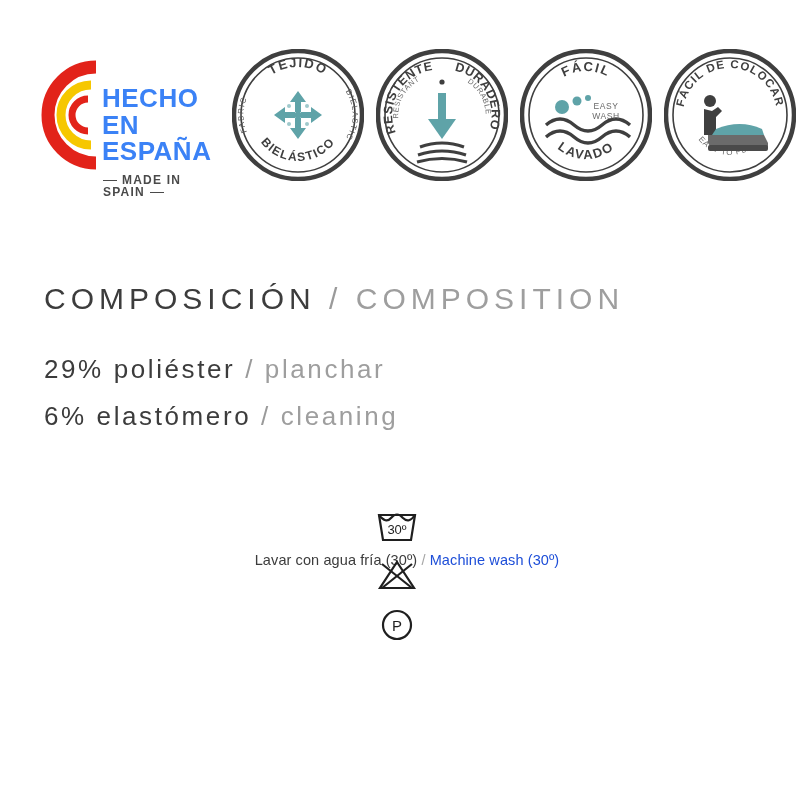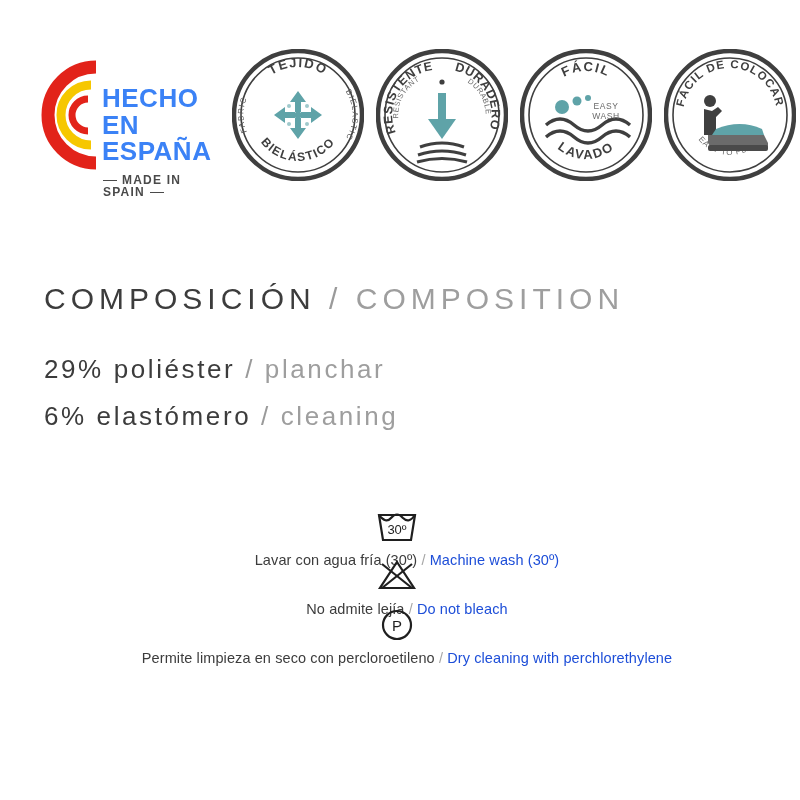--- a/index.html
+++ b/index.html
@@ -324,38 +324,28 @@
     </div>
 
     <div class="care-row">
       <div class="care-icon">
         <svg width="46" height="40" viewBox="0 0 46 40">
           <path d="M23,7 L40,33 L6,33 Z" fill="none" stroke="#1f1f1f" stroke-width="2.2"></path>
           <line x1="8" y1="9" x2="38" y2="33" stroke="#1f1f1f" stroke-width="2.2"></line>
           <line x1="38" y1="9" x2="8" y2="33" stroke="#1f1f1f" stroke-width="2.2"></line>
         </svg>
       </div>
-      <div class="care-text">
-        <span>No admite lejía</span>
-        <span class="sep">/</span>
-        <span class="en">Do not bleach</span>
-      </div>
     </div>
 
 
     <div class="care-row">
       <div class="care-icon">
         <svg width="46" height="40" viewBox="0 0 46 40">
           <circle cx="23" cy="21" r="14" fill="none" stroke="#1f1f1f" stroke-width="2.2"></circle>
           <text x="23" y="27" font-family="Liberation Sans, sans-serif" font-size="15" fill="#1f1f1f" text-anchor="middle">P</text>
         </svg>
       </div>
-      <div class="care-text">
-        <span>Permite limpieza en seco con percloroetileno</span>
-        <span class="sep">/</span>
-        <span class="en">Dry cleaning with perchlorethylene</span>
-      </div>
     </div>
 
 
   </div>
 
 </div>
 
 </body></html>

